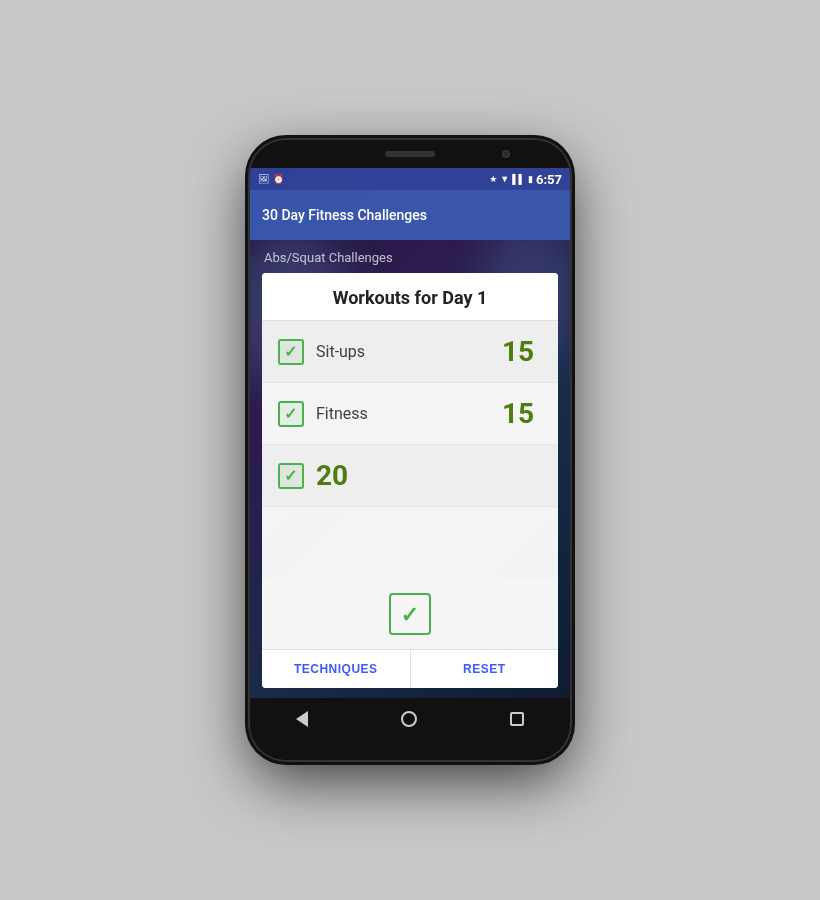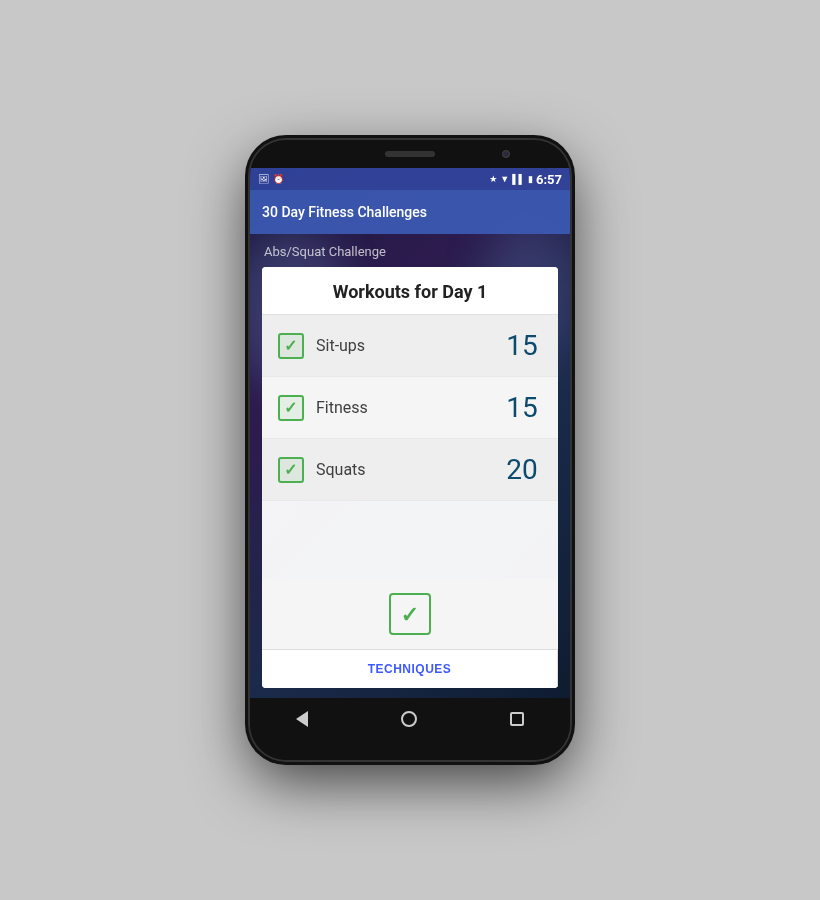--- a/index.html
+++ b/index.html
@@ -163,21 +163,21 @@
     .status-star {
       font-size: 9px;
       color: #fff;
     }
 
     
     .app-toolbar {
       position: relative;
       z-index: 10;
       width: 100%;
-      height: 44px;
+      height: 50px;
       background: rgba(60, 90, 180, 0.92);
       display: flex;
       align-items: center;
       padding: 0 12px;
       flex-shrink: 0;
     }
 
     .app-title {
       color: #fff;
       font-size: 14px;
@@ -264,24 +264,24 @@
 
     .workout-name {
       flex: 1;
       font-size: 16px;
       color: #404040;
       font-weight: 400;
     }
 
     .workout-count {
       font-size: 28px;
-      color: #0c4a6e;
-      font-weight: 400;
+      color: #4d7c0f;
+      font-weight: 700;
       min-width: 40px;
-      text-align: center;
+      text-align: left;
     }
 
     
     .done-area {
       padding: 14px;
       display: flex;
       align-items: center;
       justify-content: center;
       background: #f5f5f5;
     }
@@ -406,21 +406,21 @@
         <span class="status-time">6:57</span>
       </div>
     </div>
 
     <div class="app-toolbar">
       <span class="app-title">30 Day Fitness Challenges</span>
     </div>
 
     <div class="main-content">
 
-      <div class="challenge-title">Abs/Squat Challenge</div>
+      <div class="challenge-title">Abs/Squat Challenges</div>
 
       <div class="workout-card">
 
         <div class="card-header">
           <div class="card-header-title">Workouts for Day 1</div>
         </div>
 
         <div class="workout-list">
 
           <div class="workout-item">
@@ -436,34 +436,34 @@
               <span class="checkmark">✓</span>
             </div>
             <span class="workout-name">Fitness</span>
             <span class="workout-count">15</span>
           </div>
 
           <div class="workout-item">
             <div class="workout-checkbox">
               <span class="checkmark">✓</span>
             </div>
-            <span class="workout-name">Squats</span>
             <span class="workout-count">20</span>
           </div>
 
         </div>
 
         <div class="done-area">
           <div class="done-button">
             <span class="done-check">✓</span>
           </div>
         </div>
 
         <div class="bottom-buttons">
           <button class="bottom-btn">TECHNIQUES</button>
+          <button class="bottom-btn">RESET</button>
         </div>
 
       </div>
     </div>
 
     <div class="android-nav">
       <div class="nav-back"></div>
       <div class="nav-home"></div>
       <div class="nav-recent"></div>
     </div>

